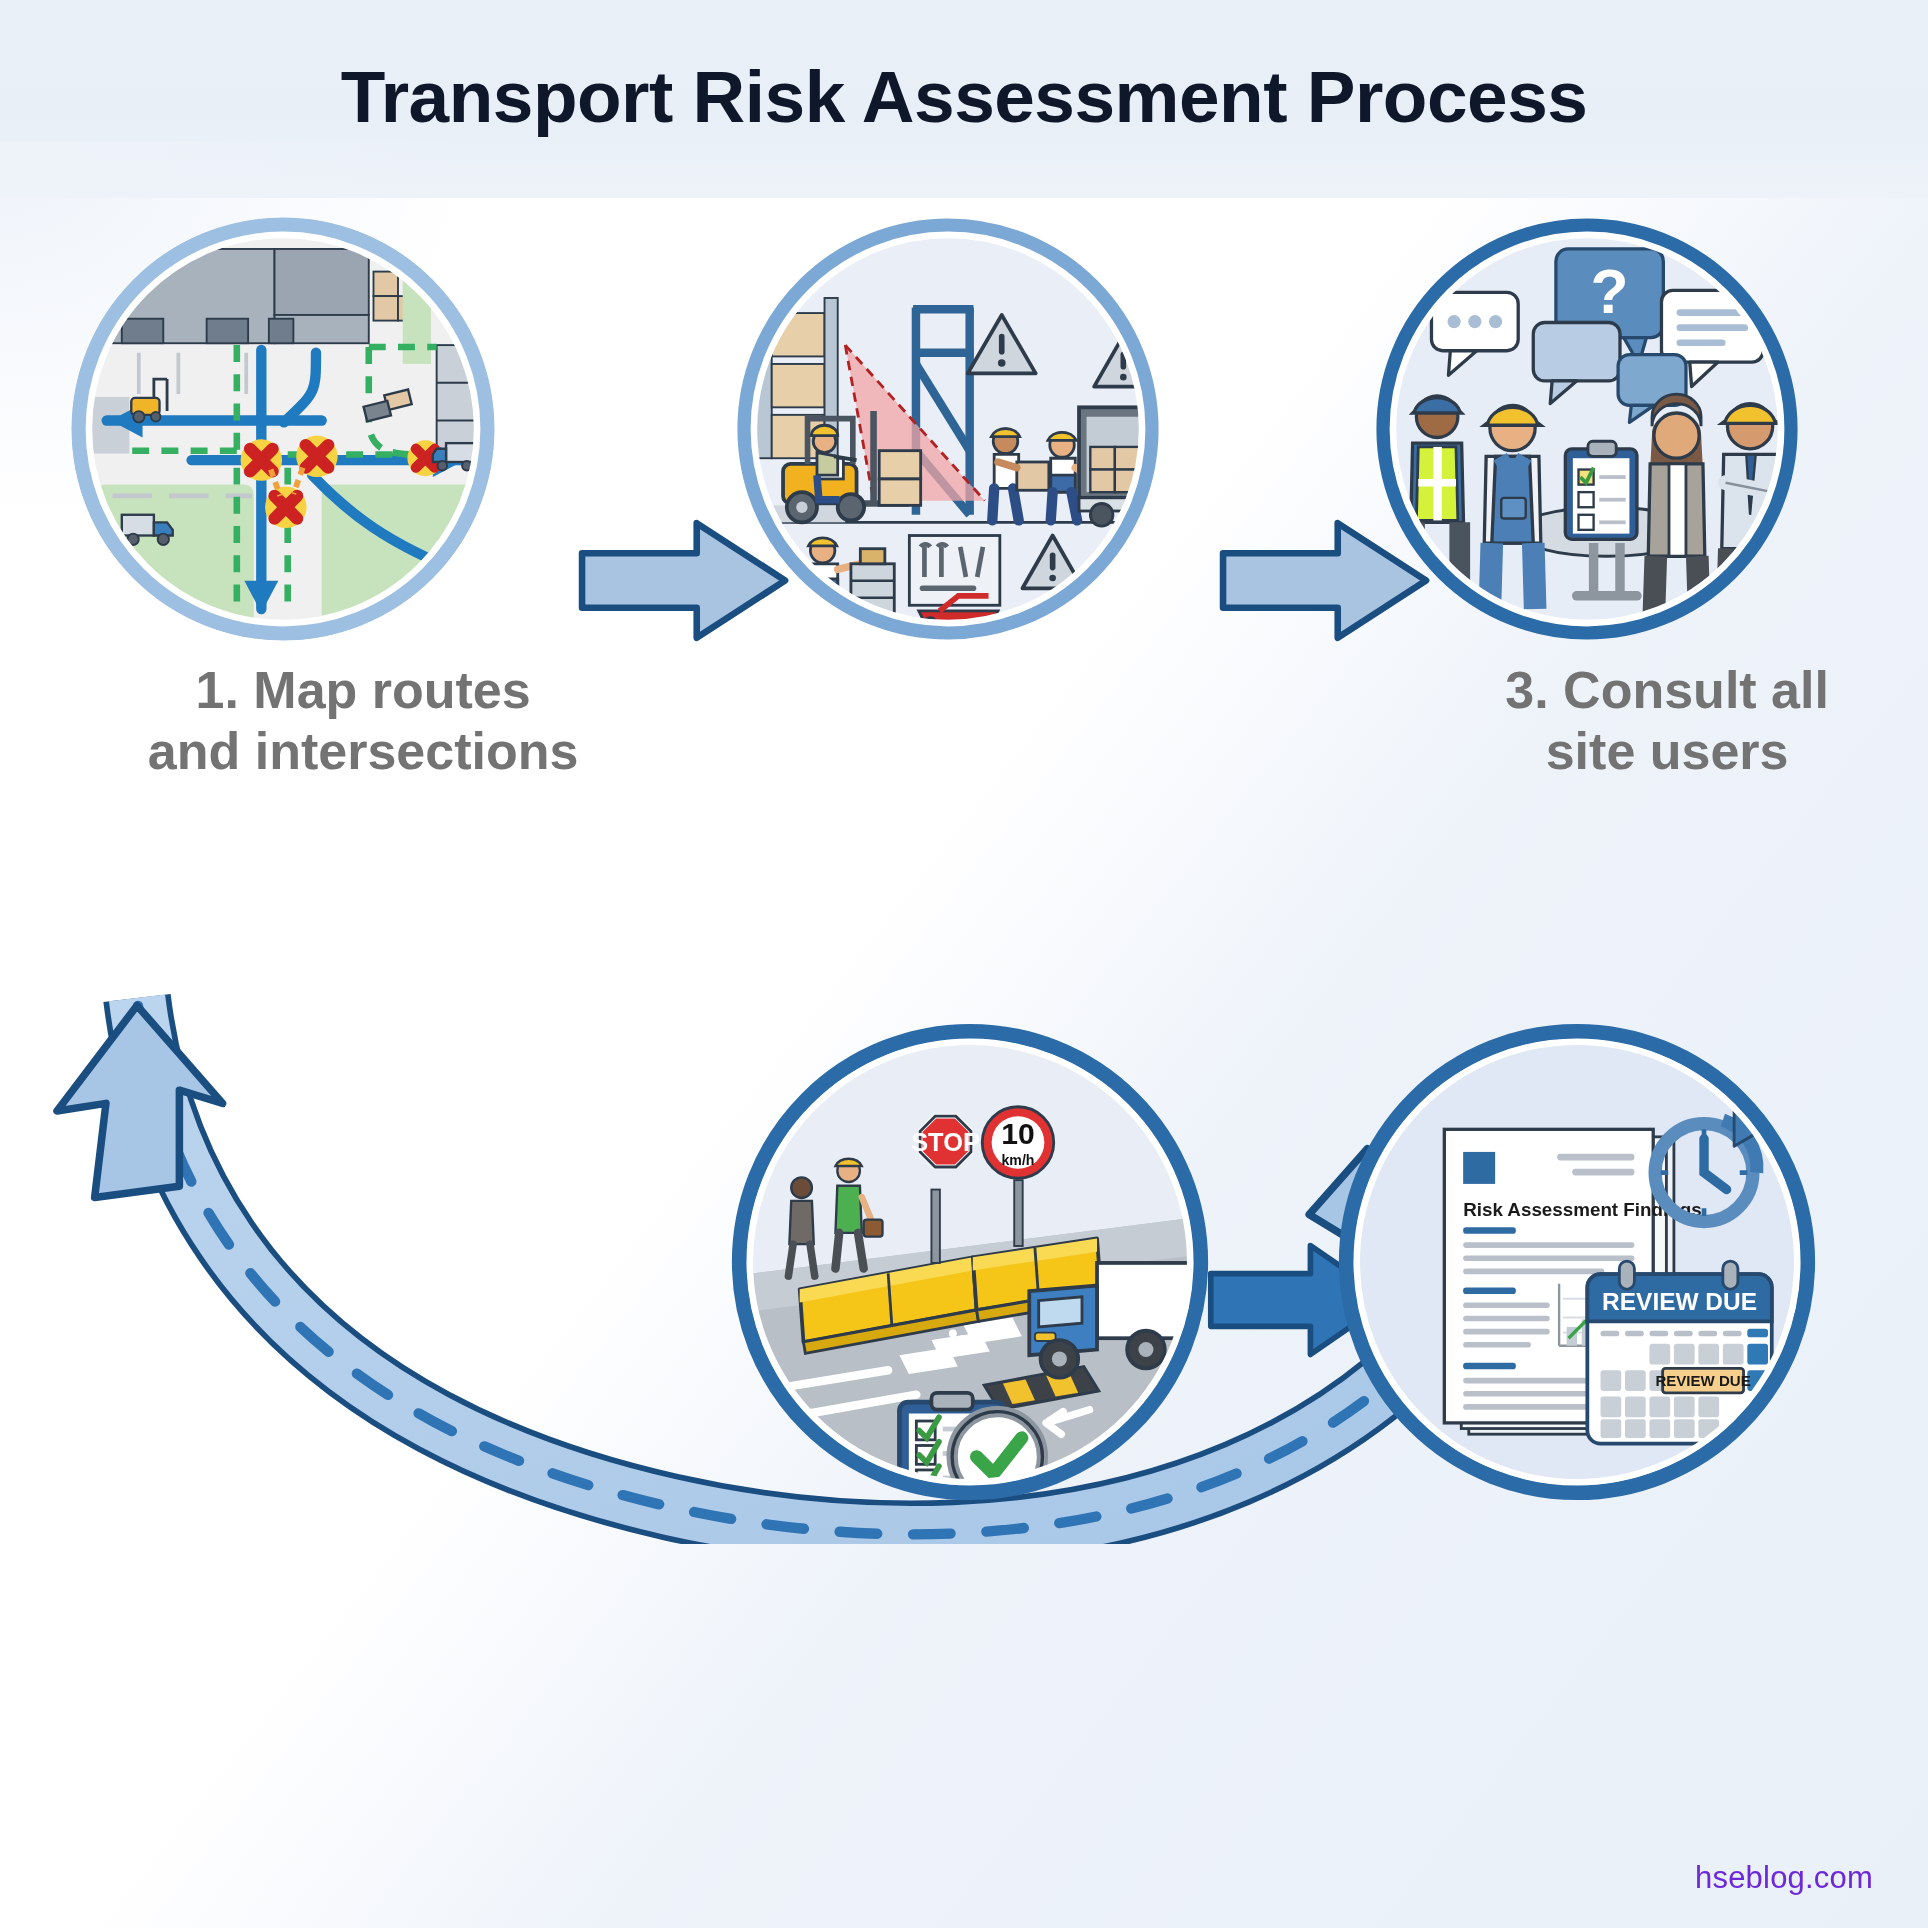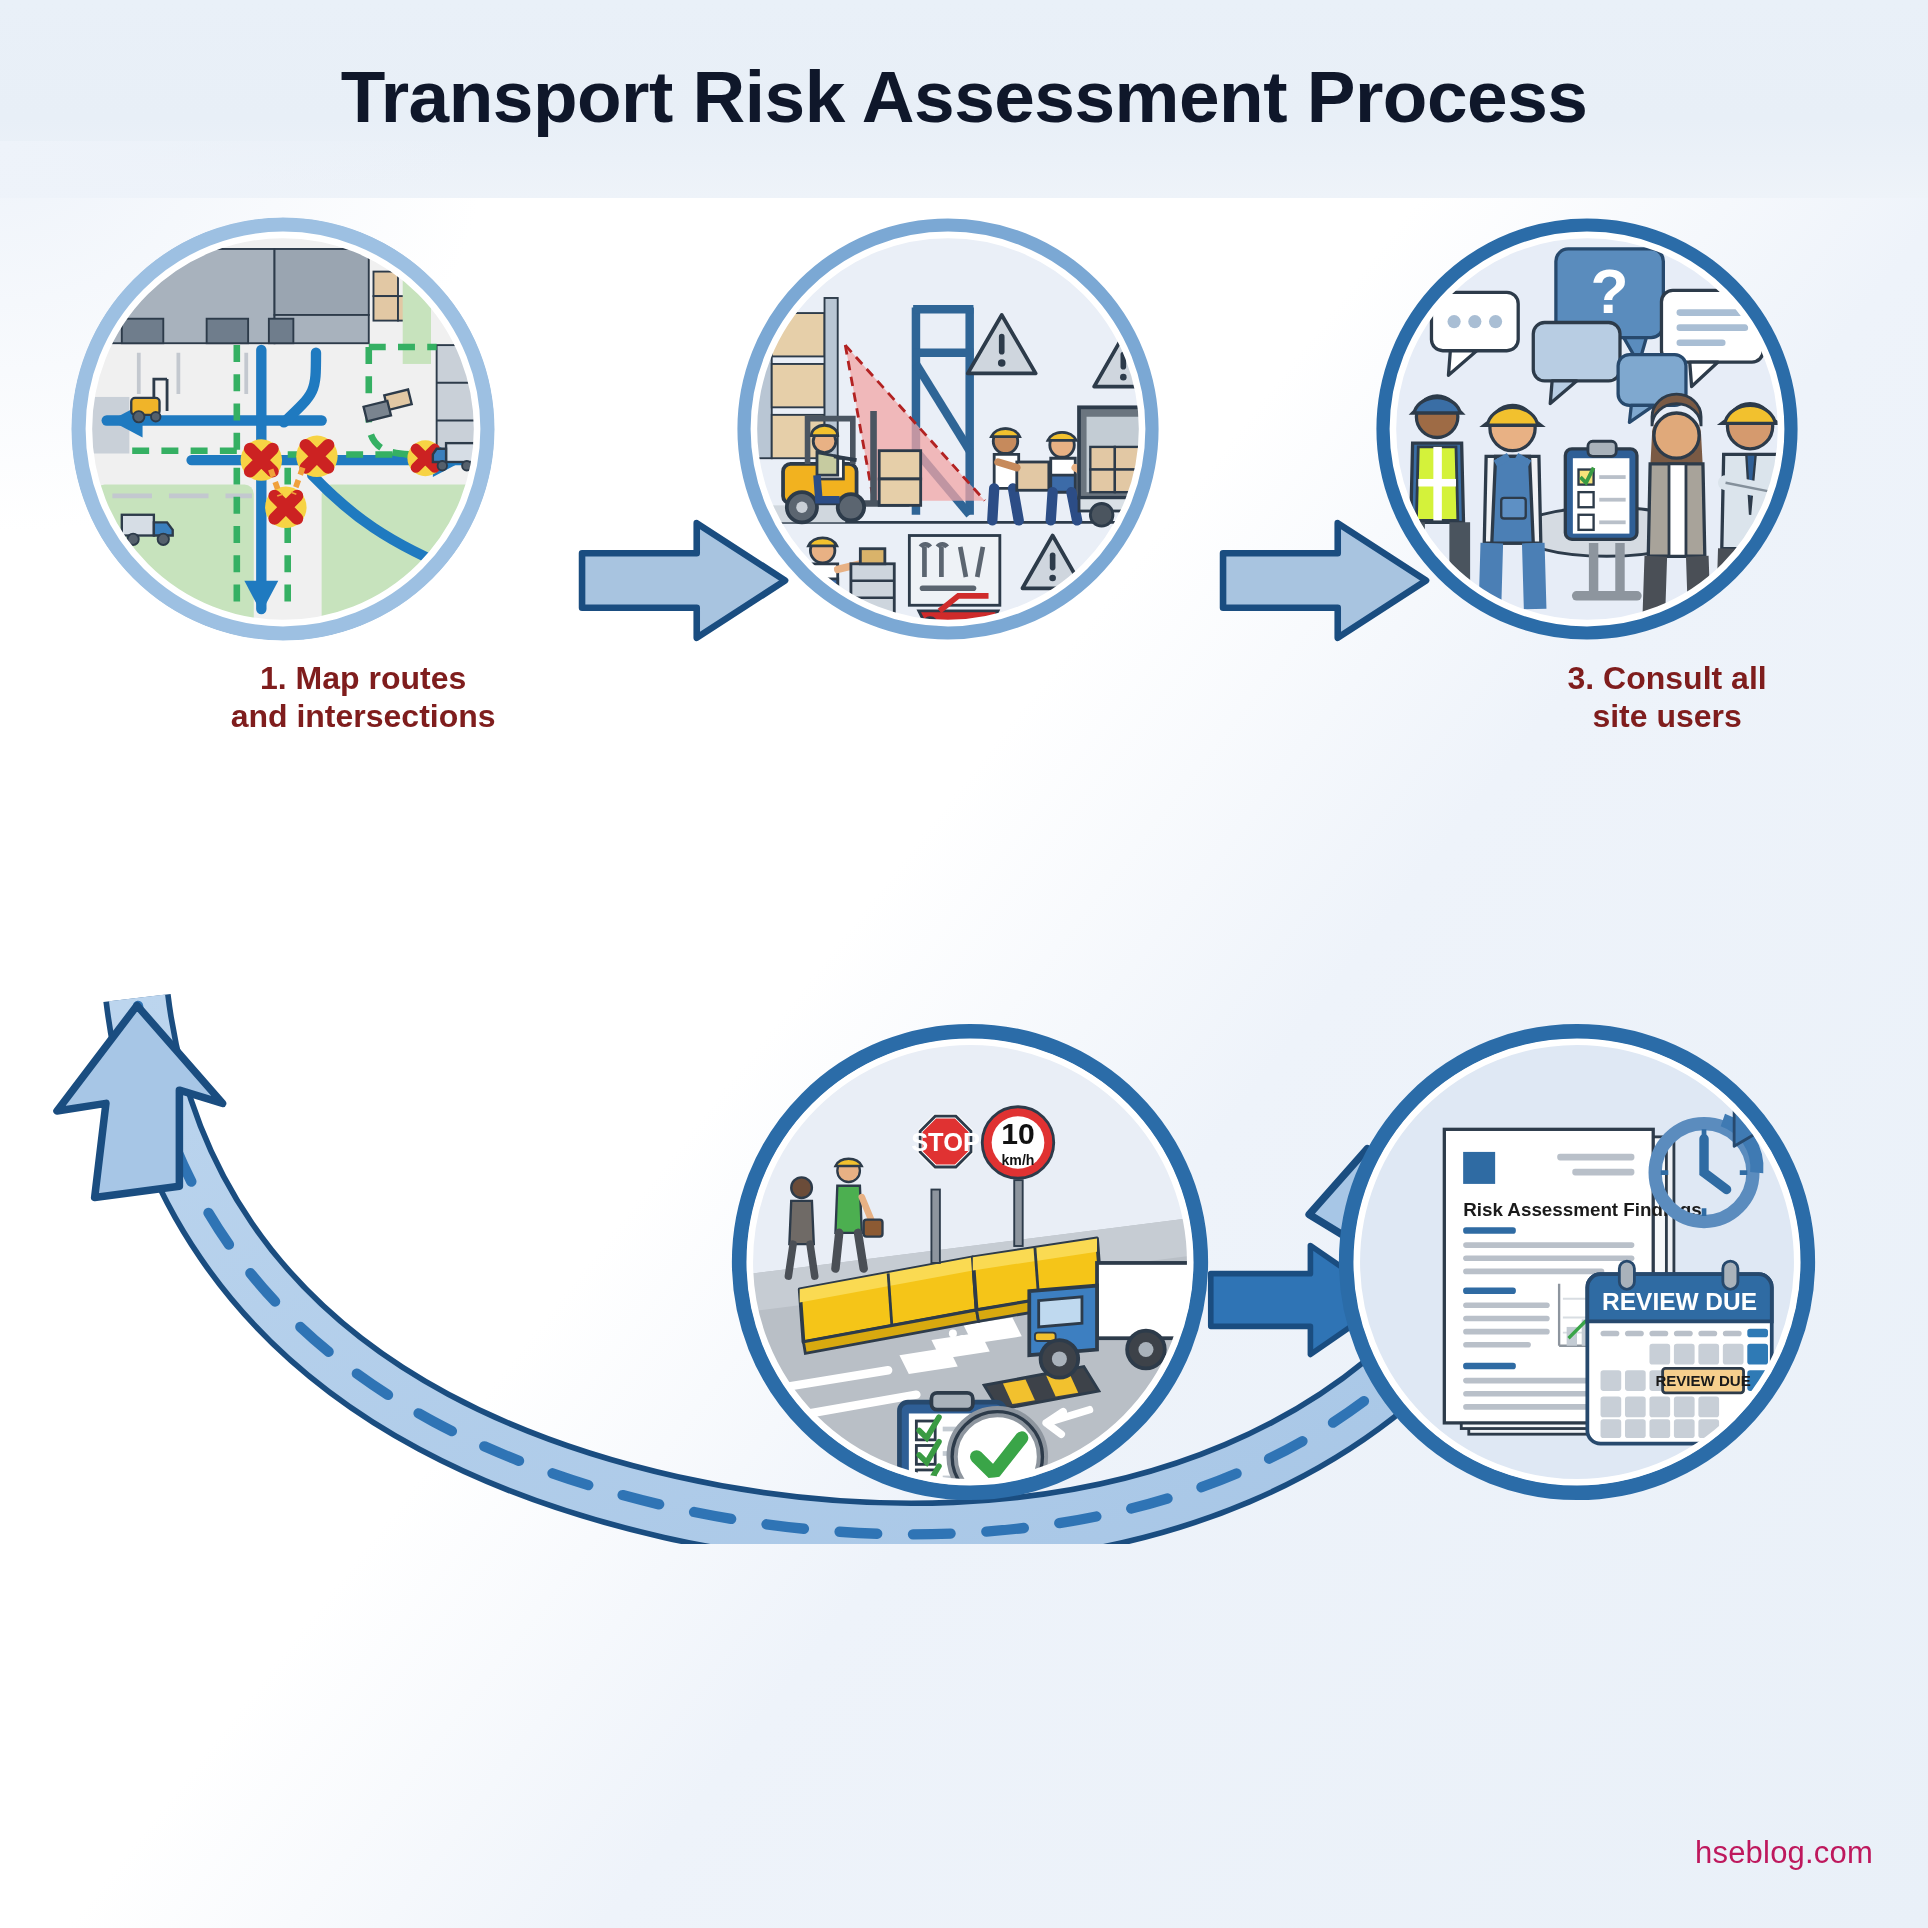--- a/index.html
+++ b/index.html
@@ -47,35 +47,35 @@
     pointer-events: none;
   }
   .circle-inner {
     position: absolute; border-radius: 50%; overflow: hidden;
     background: #eef2f8;
   }
 
   .step-label {
     position: absolute;
     text-align: center;
-    font-size: 32px; font-weight: 700; line-height: 1.18;
-    color: #7f1d1d;
+    font-size: 52px; font-weight: 700; line-height: 1.18;
+    color: #737373;
     white-space: pre-line;
   }
 
   
   .arrow-svg { position: absolute; }
 
   
   svg { display: block; }
 
   
   #footer-watermark {
-    position: absolute; right: 55px; bottom: 57px;
-    font-size: 31px; color: #be185d; font-weight: 400;
+    position: absolute; right: 55px; bottom: 32px;
+    font-size: 31px; color: #6d28d9; font-weight: 400;
     letter-spacing: 0.2px;
   }
 </style>
 </head>
 <body>
 
 <div id="bg-wrap">
   <div class="bg-base"></div>
   <div class="bg-diag-tint"></div>
   <div class="bg-header-band"></div>

